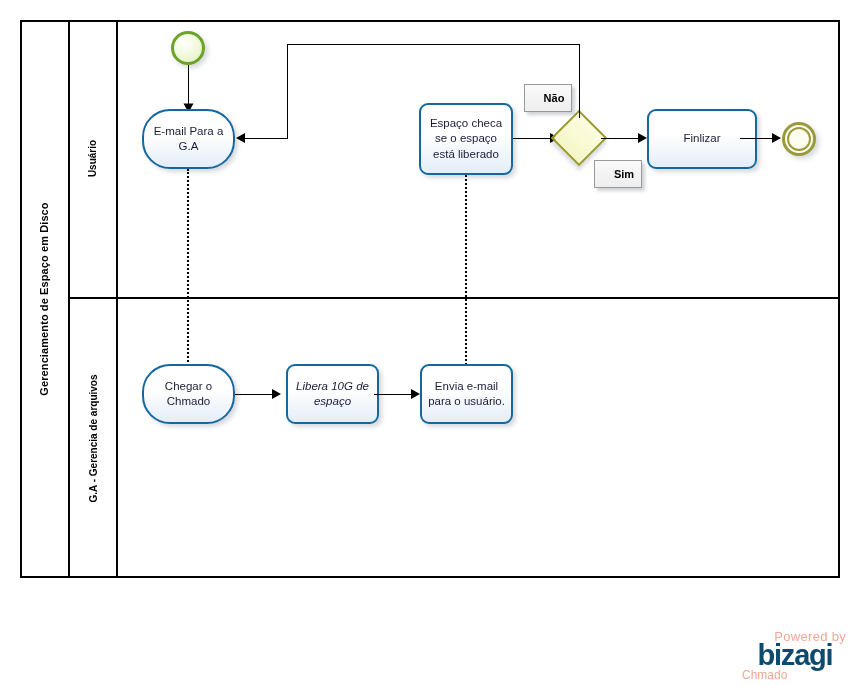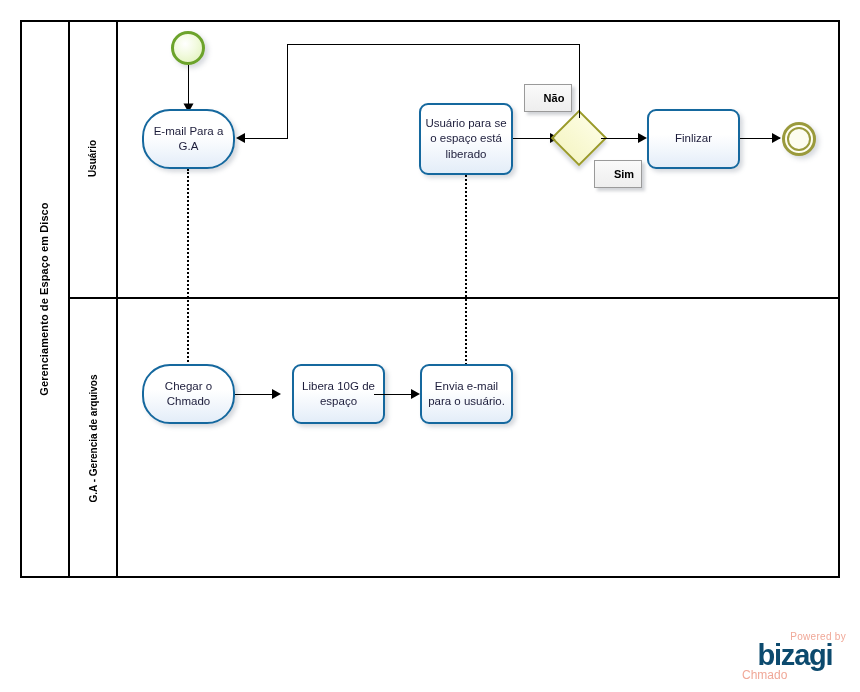--- a/index.html
+++ b/index.html
@@ -190,21 +190,21 @@
   
   .logo {
     position: absolute;
     left: 740px;
     top: 632px;
     width: 110px;
     height: 52px;
     text-align: right;
   }
   .logo-powered {
-    font-size: 10px;
+    font-size: 13px;
     color: #f0a898;
     letter-spacing: 0.3px;
     margin: 0 4px 0 0;
     line-height: 10px;
   }
   .logo-word {
     font-size: 29px;
     font-weight: bold;
     color: #0c4a6e;
     line-height: 27px;
@@ -247,32 +247,32 @@
   <div class="start-event" style="left:171px; top:31px;"></div>
 
   <div class="vline" style="left:188px; top:65px; height:40px;"></div>
   <div class="arrow-r" style="left:184px; top:103px; transform:rotate(90deg);"></div>
 
   <div class="task" style="left:142px; top:109px; width:93px; height:60px;border-radius:28px;">
     <span>E-mail Para a G.A</span>
   </div>
 
   <div class="task" style="left:419px; top:103px; width:94px; height:72px;">
-    <span>Usuário para se o espaço está liberado</span>
+    <span>Espaço checa se o espaço está liberado</span>
   </div>
 
   <div class="hline" style="left:513px; top:138px; width:44px;"></div>
   <div class="arrow-r" style="left:550px; top:133px;"></div>
 
   <div class="gateway" style="left:559px; top:118px;"></div>
 
   <div class="hline" style="left:601px; top:138px; width:44px;"></div>
   <div class="arrow-r" style="left:638px; top:133px;"></div>
 
-  <div class="task" style="left:647px; top:109px; width:93px; height:60px;">
+  <div class="task" style="left:647px; top:109px; width:110px; height:60px;">
     <span>Finlizar</span>
   </div>
 
   <div class="hline" style="left:740px; top:138px; width:40px;"></div>
   <div class="arrow-r" style="left:772px; top:133px;"></div>
 
   <div class="end-event" style="left:782px; top:122px;"></div>
 
   <div class="vline" style="left:579px; top:44px; height:74px;"></div>
   <div class="hline" style="left:287px; top:44px; width:293px;"></div>
@@ -291,21 +291,21 @@
   <div class="msgflow" style="left:187px; top:169px; height:200px;"></div>
   <div class="msgflow" style="left:465px; top:175px; height:194px;"></div>
 
   <div class="task" style="left:142px; top:364px; width:93px; height:60px;border-radius:28px;">
     <span>Chegar o Chmado</span>
   </div>
 
   <div class="hline" style="left:235px; top:394px; width:44px;"></div>
   <div class="arrow-r" style="left:272px; top:389px;"></div>
 
-  <div class="task" style="left:292px; top:364px; width:93px; height:60px;">
+  <div class="task" style="left:286px; top:364px; width:93px; height:60px;font-style:italic;">
     <span>Libera 10G de espaço</span>
   </div>
 
   <div class="hline" style="left:374px; top:394px; width:44px;"></div>
   <div class="arrow-r" style="left:411px; top:389px;"></div>
 
   <div class="task" style="left:420px; top:364px; width:93px; height:60px;justify-content:center;">
     <span>Envia e-mail para o usuário.</span>
   </div>
 

